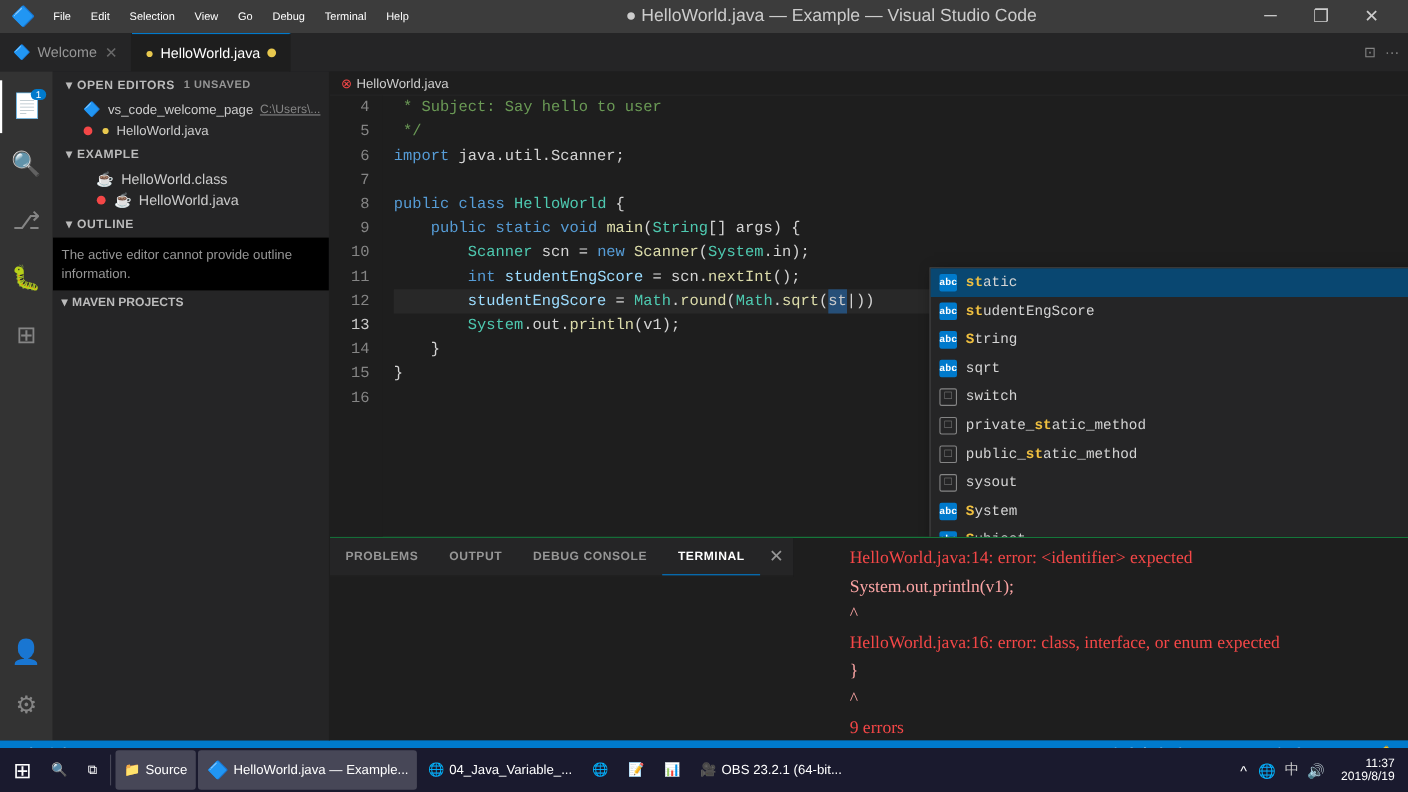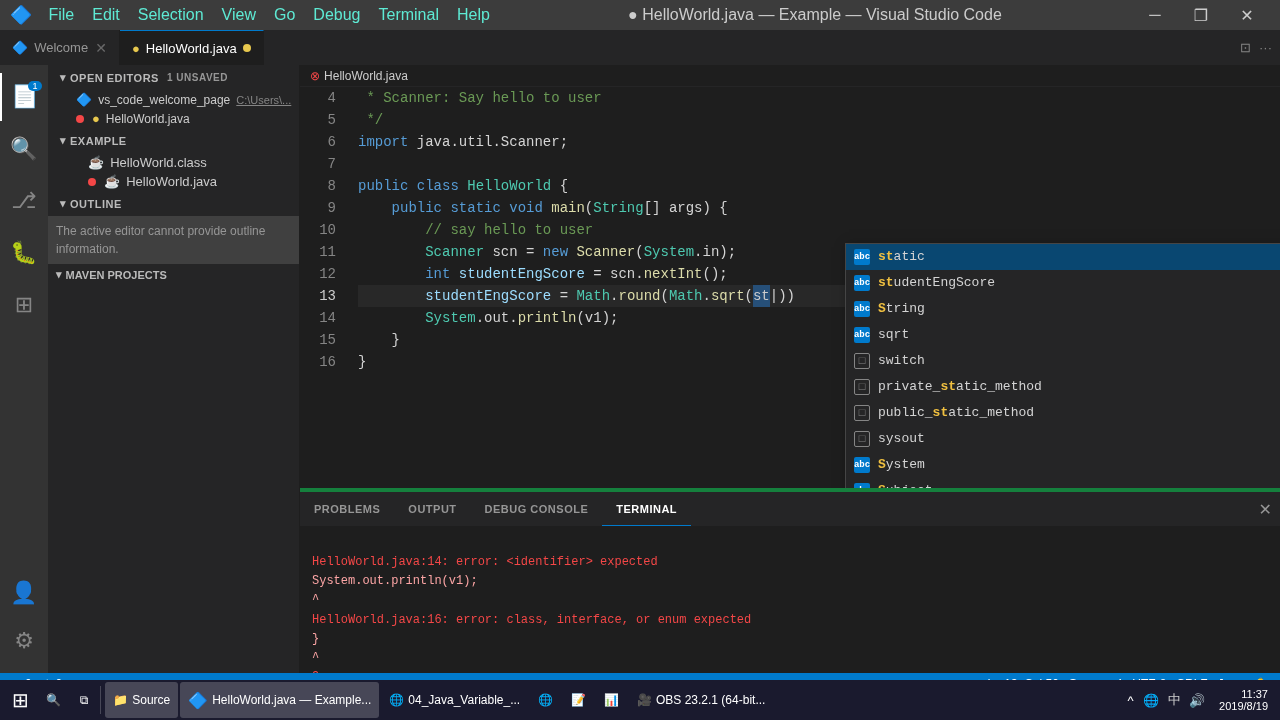--- a/index.html
+++ b/index.html
@@ -10,22 +10,22 @@
       height: 30px;
       background: #3c3c3c;
       display: flex;
       align-items: center;
       padding: 0 10px;
       gap: 8px;
     }
     #title-bar .menu-items { display: flex; gap: 2px; }
     #title-bar .menu-item {
       padding: 2px 8px;
-      font-size: 16px;
-      color: #5eead4;
+      font-size: 10px;
+      color: #ffffff;
       cursor: pointer;
       border-radius: 3px;
     }
     #title-bar .title-text {
       flex: 1;
       text-align: center;
       font-size: 16px;
       color: #cccccc;
     }
     #title-bar .win-controls { display: flex; gap: 0; margin-left: auto; }
@@ -206,23 +206,24 @@
       font-size: 11px; flex-shrink: 0;
     }
     .ac-icon.abc { background: #007acc; color: white; font-size: 9px; font-weight: bold; border-radius: 2px; }
     .ac-icon.box { background: transparent; border: 1px solid #858585; color: #858585; border-radius: 2px; }
     .ac-text { color: #d4d4d4; }
 
     
     #panel-area {
       height: 185px;
       background: #1e1e1e;
-      border-top: 4px solid #15803d;
-      display: flex;
-      flex-direction: column;
+      border-top: 1px solid #15803d;
+      display: flex;
+      flex-direction: row;
+      gap: 40px;
     }
     #panel-tabs {
       height: 35px;
       background: #252526;
       display: flex;
       align-items: stretch;
       border-bottom: 1px solid #1e1e1e;
     }
     .panel-tab {
       padding: 0 14px;
@@ -237,32 +238,31 @@
       border-bottom: 1px solid transparent;
     }
     .panel-tab.active {
       color: #ffffff;
       border-bottom: 1px solid #007acc;
     }
     #panel-content {
       flex: 1;
       overflow-y: auto;
       padding: 6px 12px;
-      font-family: Liberation Mono, monospace;
-      font-size: 12px;
+      font-family: Liberation Serif, serif;
+      font-size: 16px;
       line-height: 1.6;
-      margin-top: 20px;
     }
     .error-line { color: #f44747; }
     .info-line { color: #fca5a5; }
     .prompt-line { color: #cccccc; }
 
     
     #outline-section {
-      background: #404040;
+      background: #000000;
       padding: 6px 8px;
       font-size: 12px;
       color: #969696;
       line-height: 1.5;
     }
 
     
     #status-bar {
       height: 22px;
       background: #007acc;
@@ -449,39 +449,36 @@
           <div>10</div>
           <div>11</div>
           <div>12</div>
           <div style="color:#cccccc;">13</div>
           <div>14</div>
           <div>15</div>
           <div>16</div>
         </div>
         <div class="code-lines">
           <div class="code-line">
-            <span class="cm"> * Scanner: Say hello to user</span>
+            <span class="cm"> * Subject: Say hello to user</span>
           </div>
           <div class="code-line">
             <span class="cm"> */</span>
           </div>
           <div class="code-line">
             <span class="kw">import </span><span class="plain">java.util.Scanner;</span>
           </div>
           <div class="code-line">
             <span>&nbsp;</span>
           </div>
           <div class="code-line">
             <span class="kw">public </span><span class="kw">class </span><span class="tp">HelloWorld</span><span class="plain"> {</span>
           </div>
           <div class="code-line">
             <span class="plain">    </span><span class="kw">public </span><span class="kw">static </span><span class="kw">void </span><span class="fn">main</span><span class="plain">(</span><span class="tp">String</span><span class="plain">[] args) {</span>
-          </div>
-          <div class="code-line">
-            <span class="plain">        </span><span class="cm">// say hello to user</span>
           </div>
           <div class="code-line">
             <span class="plain">        </span><span class="tp">Scanner</span><span class="plain"> scn = </span><span class="kw">new </span><span class="fn">Scanner</span><span class="plain">(</span><span class="tp">System</span><span class="plain">.in);</span>
           </div>
           <div class="code-line">
             <span class="plain">        </span><span class="kw">int </span><span class="var">studentEngScore</span><span class="plain"> = scn.</span><span class="fn">nextInt</span><span class="plain">();</span>
           </div>
           <div class="code-line highlighted">
             <span class="plain">        </span><span class="var">studentEngScore</span><span class="plain"> = </span><span class="tp">Math</span><span class="plain">.</span><span class="fn">round</span><span class="plain">(</span><span class="tp">Math</span><span class="plain">.</span><span class="fn">sqrt</span><span class="plain">(</span><span style="background:#264f78;">st</span><span class="plain">|))</span>
           </div>

